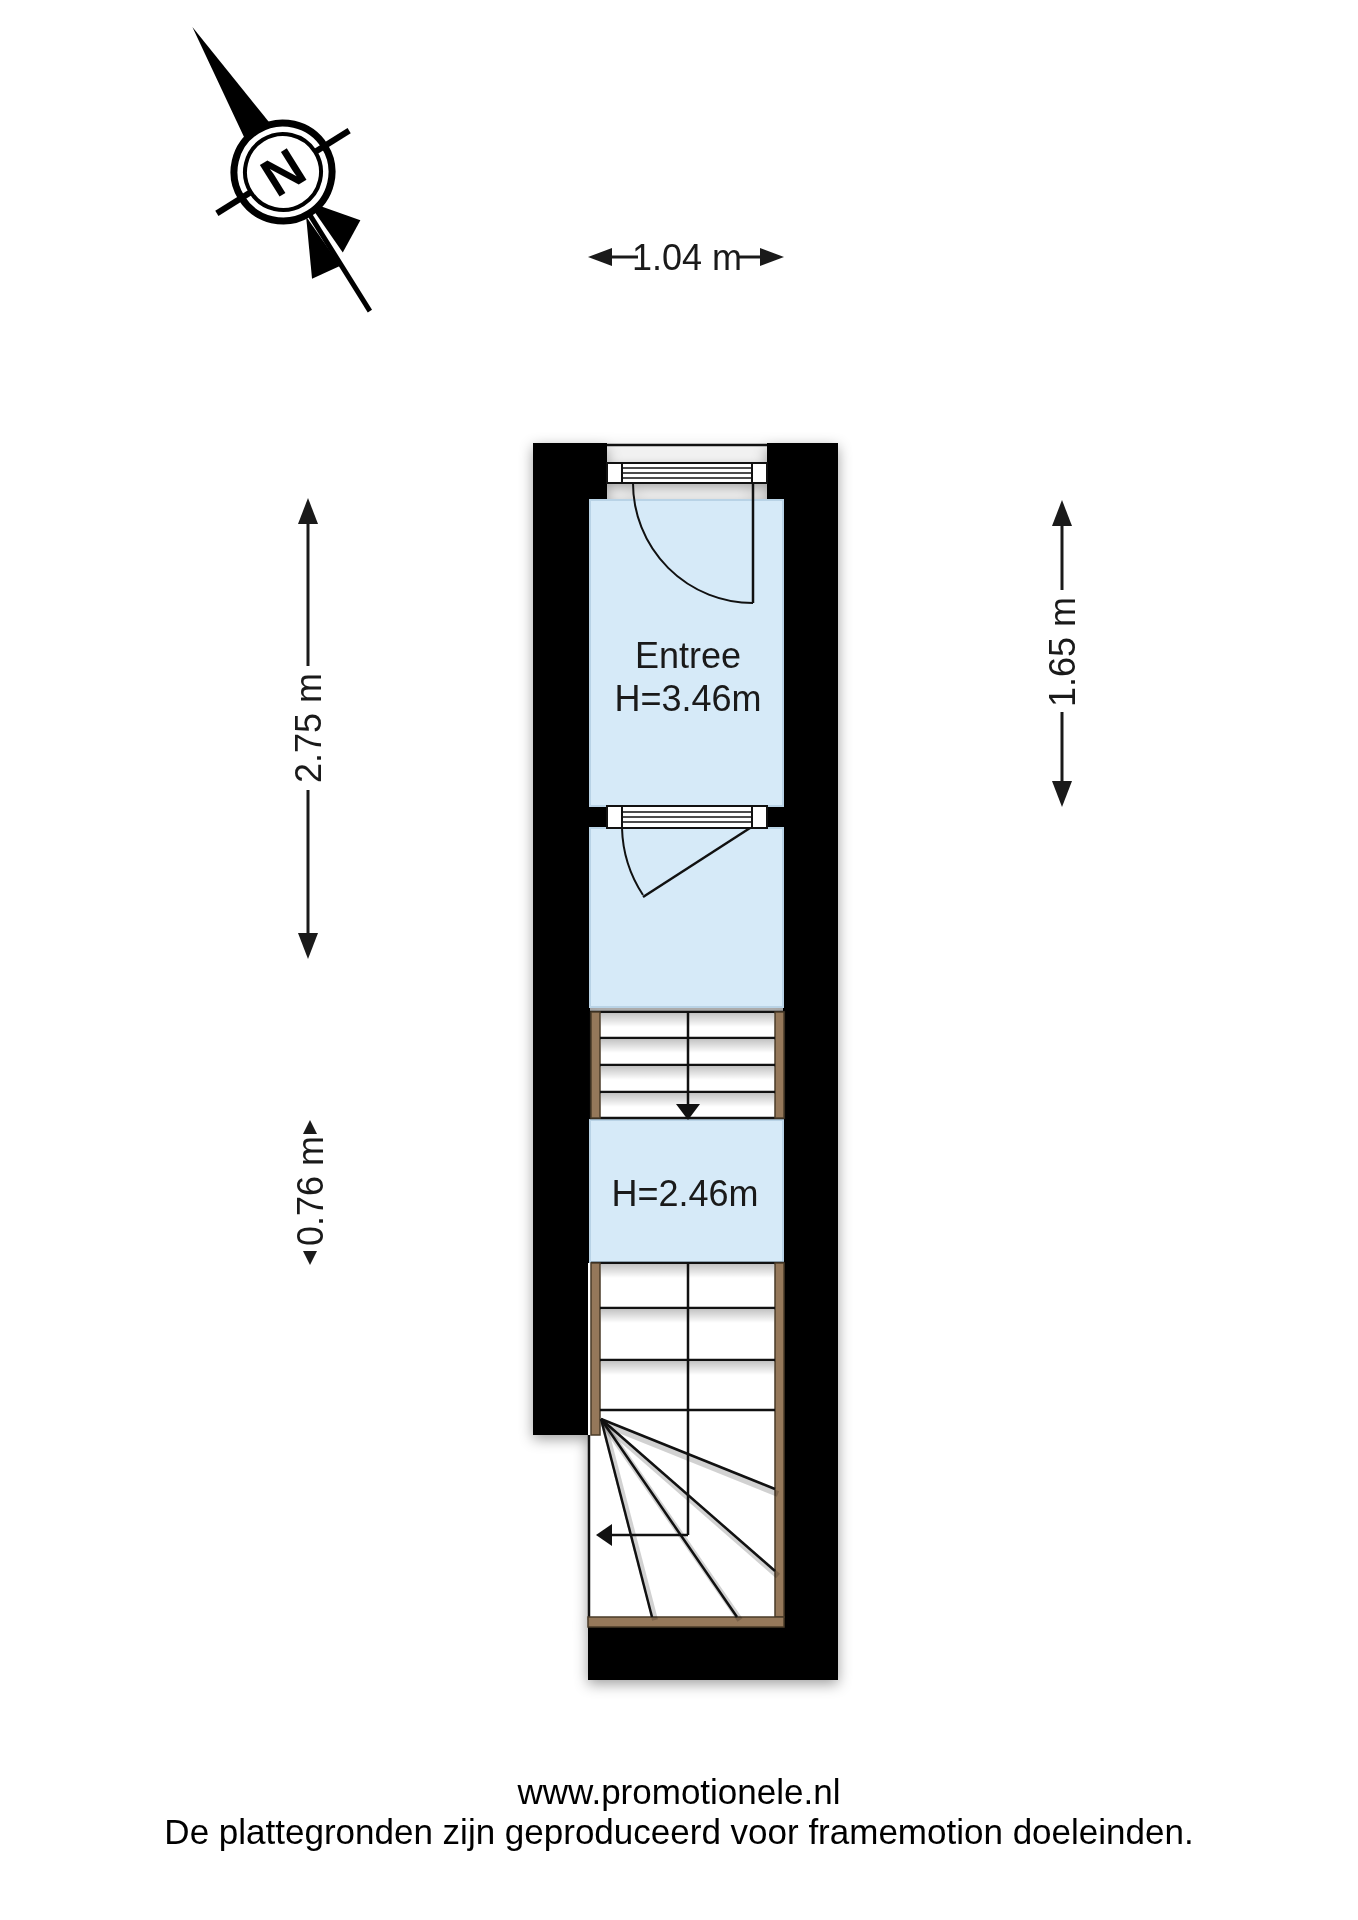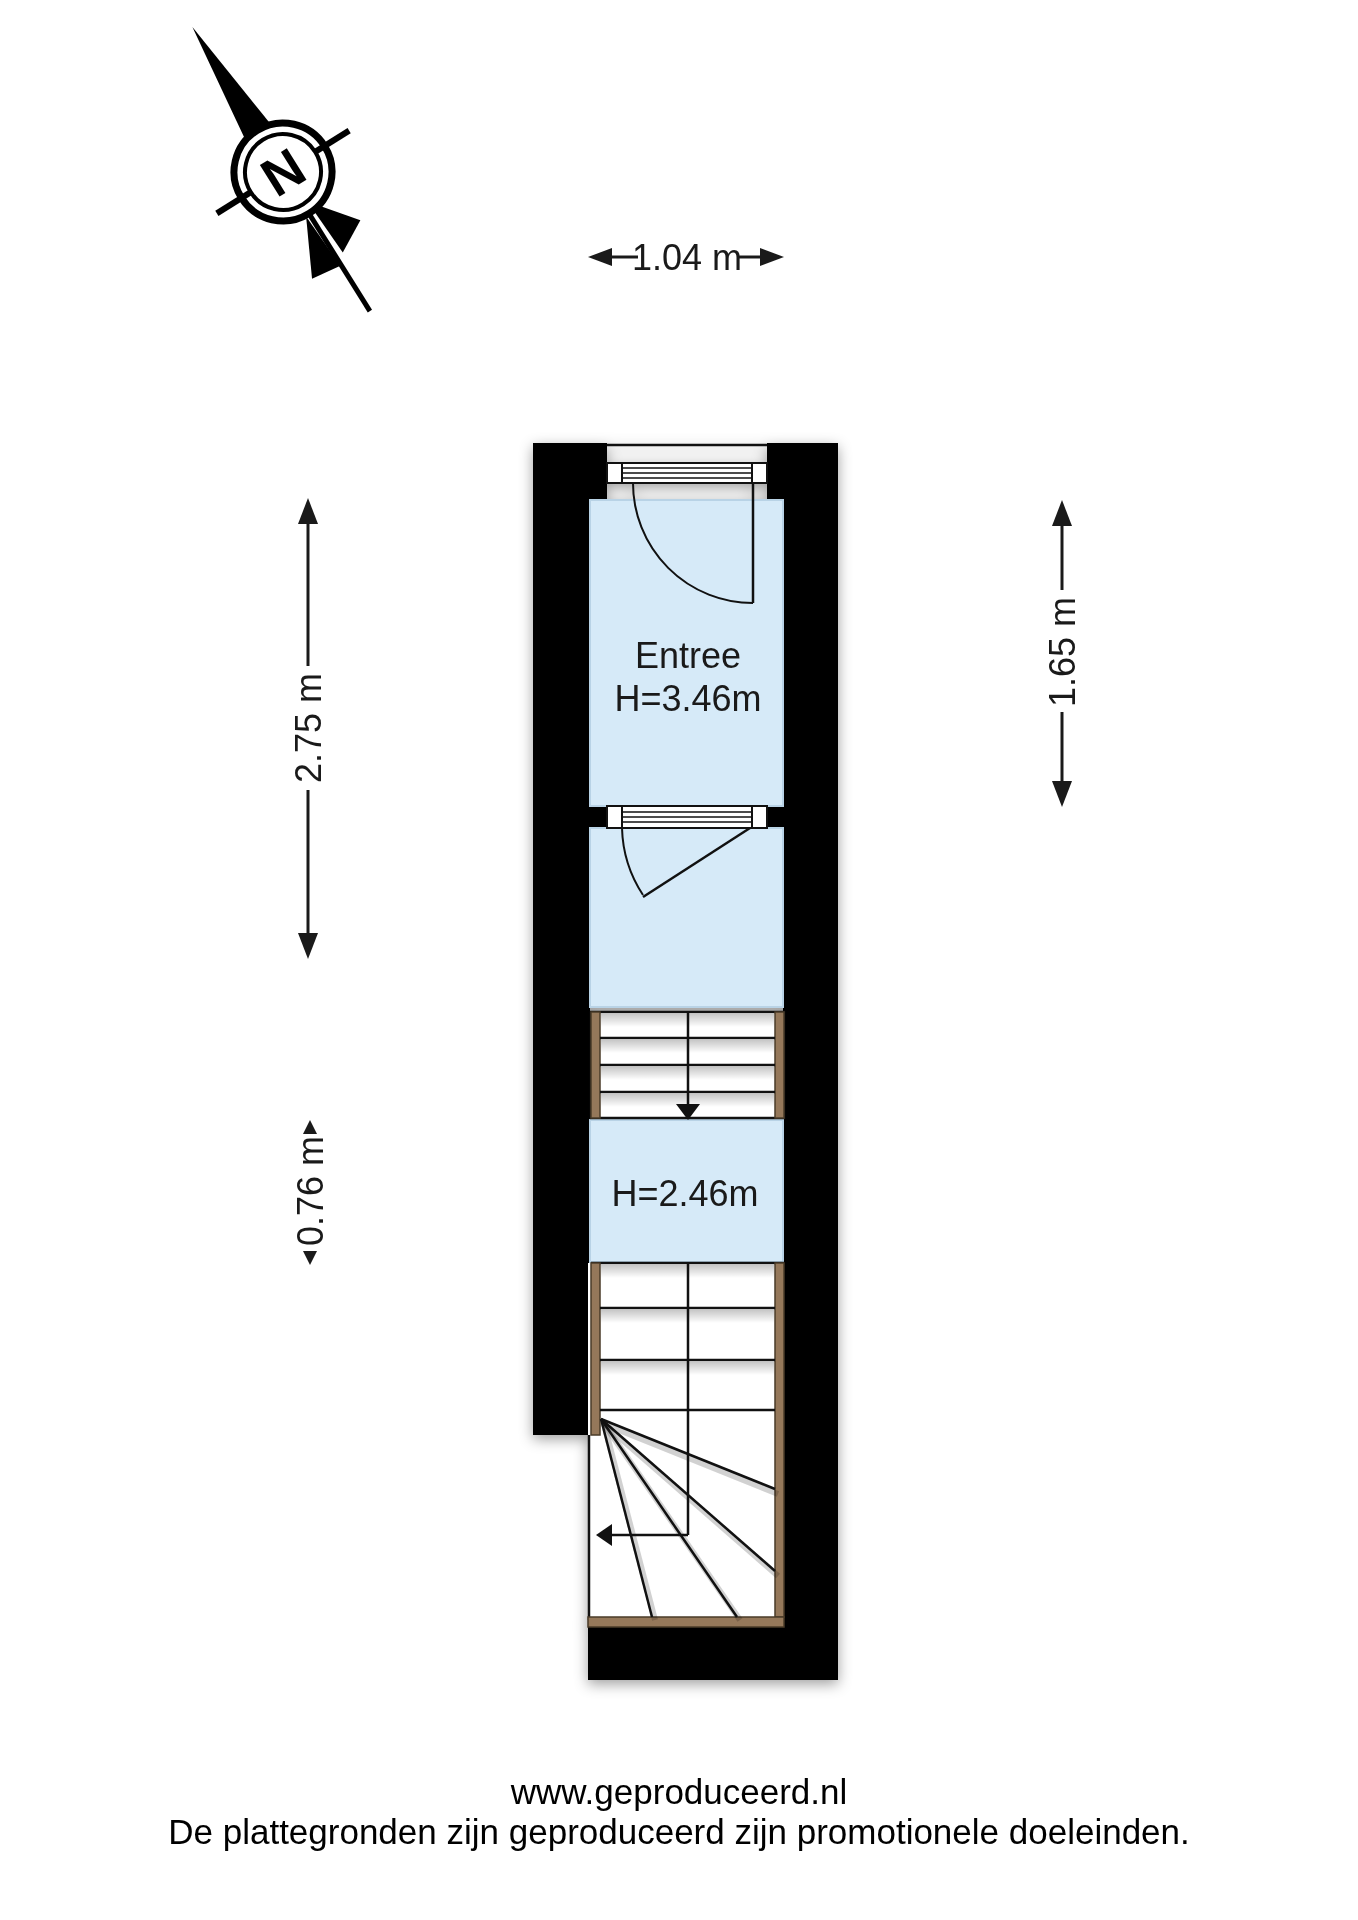--- a/index.html
+++ b/index.html
@@ -169,17 +169,17 @@
       <polygon points="612,1524 612,1546 596,1535" fill="#111"></polygon>
     </g>
 
     <text x="688" y="668" class="room-label" fill="#1a1a1a">Entree</text>
     <text x="688" y="711" class="room-label" fill="#1a1a1a">H=3.46m</text>
     <text x="685" y="1206" class="room-label" fill="#1a1a1a">H=2.46m</text>
   </g>
 </svg>
 
 <div class="footer">
-  <div>www.geproduceerd.nl</div>
-  <div>De plattegronden zijn geproduceerd zijn promotionele doeleinden.</div>
+  <div>www.promotionele.nl</div>
+  <div>De plattegronden zijn geproduceerd voor framemotion doeleinden.</div>
 </div>
 
 </div>
 
 </body></html>

